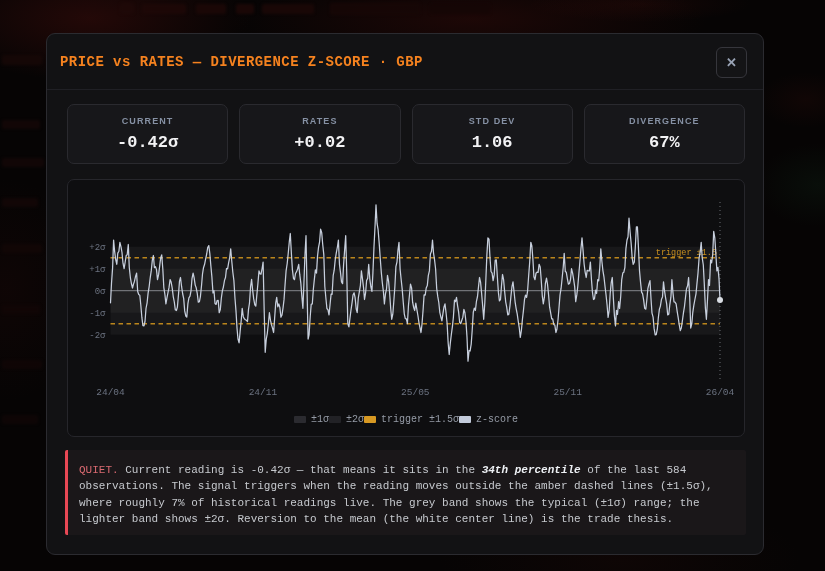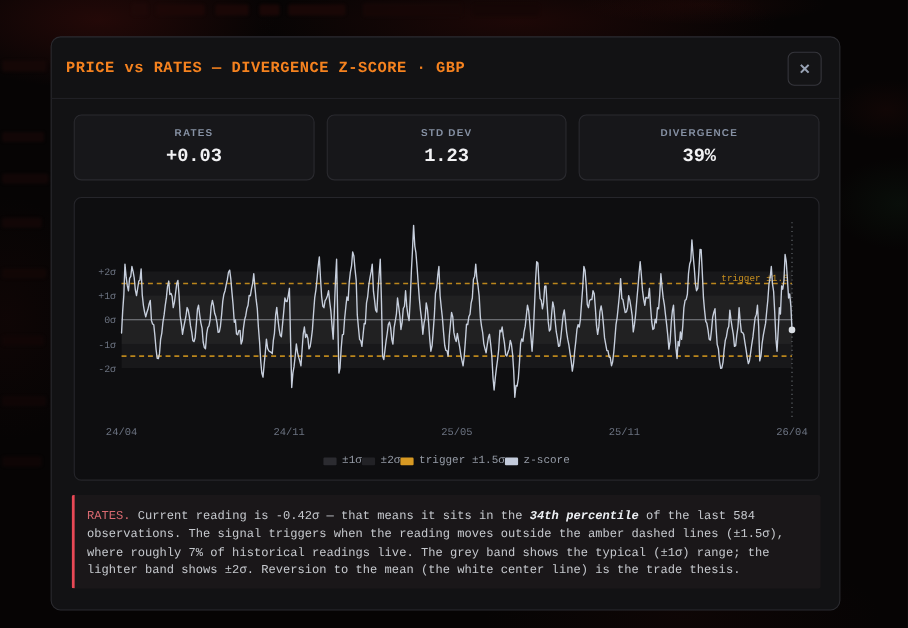--- a/index.html
+++ b/index.html
@@ -90,30 +90,34 @@
 <div style="position:absolute;left:2px;top:360px;width:40px;height:9px;background:#110606;border-radius:2px"></div>
 <div style="position:absolute;left:2px;top:415px;width:36px;height:9px;background:#100606;border-radius:2px"></div>
 </div>
 <div id="modal">
   <div id="hdr">
       <span id="title">PRICE vs RATES — DIVERGENCE Z-SCORE · GBP</span>
     </div>
   <div id="closebtn">✕</div>
   <div id="stats">
     <div class="card">
+        <div class="clabel">CURRENT</div>
+        <div class="cval">-0.42σ</div>
+      </div>
+    <div class="card">
         <div class="clabel">RATES</div>
-        <div class="cval">+0.03</div>
+        <div class="cval">+0.02</div>
       </div>
     <div class="card">
         <div class="clabel">STD DEV</div>
-        <div class="cval">1.23</div>
+        <div class="cval">1.06</div>
       </div>
     <div class="card">
         <div class="clabel">DIVERGENCE</div>
-        <div class="cval">39%</div>
+        <div class="cval">67%</div>
       </div>
   </div>
   <div id="chartpanel">
     <svg width="676" height="256" viewBox="0 0 676 256">
       <rect x="42.5" y="66.7" width="609.5" height="88" fill="rgba(255,255,255,0.042)"></rect>
       <rect x="42.5" y="88.7" width="609.5" height="44" fill="rgba(255,255,255,0.04)"></rect>
       <line x1="42.5" y1="110.7" x2="652" y2="110.7" stroke="#b9bdc4" stroke-width="1" opacity="0.65"></line>
       <line x1="42.5" y1="77.7" x2="652" y2="77.7" stroke="#bb861c" stroke-width="1.5" stroke-dasharray="4.5,3.5"></line>
       <line x1="42.5" y1="143.7" x2="652" y2="143.7" stroke="#bb861c" stroke-width="1.5" stroke-dasharray="4.5,3.5"></line>
       <line x1="652" y1="22" x2="652" y2="200" stroke="#9aa0a8" stroke-width="1" stroke-dasharray="1,3" opacity="0.65"></line>
@@ -136,17 +140,17 @@
       </g>
     </svg>
     <div id="legend">
       <span class="litem"><span class="sw" style="background:#2b2b30"></span>±1σ</span>
       <span class="litem"><span class="sw" style="background:#222226"></span>±2σ</span>
       <span class="litem"><span class="sw" style="background:#d79923"></span>trigger ±1.5σ</span>
       <span class="litem"><span class="sw" style="background:#c3cbdb"></span>z-score</span>
     </div>
   </div>
   <div id="note">
-    <span class="q">RATES.</span> Current reading is -0.42σ — that means it sits in the <b>34th percentile</b> of the last 584<br>
+    <span class="q">QUIET.</span> Current reading is -0.42σ — that means it sits in the <b>34th percentile</b> of the last 584<br>
     observations. The signal triggers when the reading moves outside the amber dashed lines (±1.5σ),<br>
     where roughly 7% of historical readings live. The grey band shows the typical (±1σ) range; the<br>
     lighter band shows ±2σ. Reversion to the mean (the white center line) is the trade thesis.
   </div>
 </div>
 </body></html>

